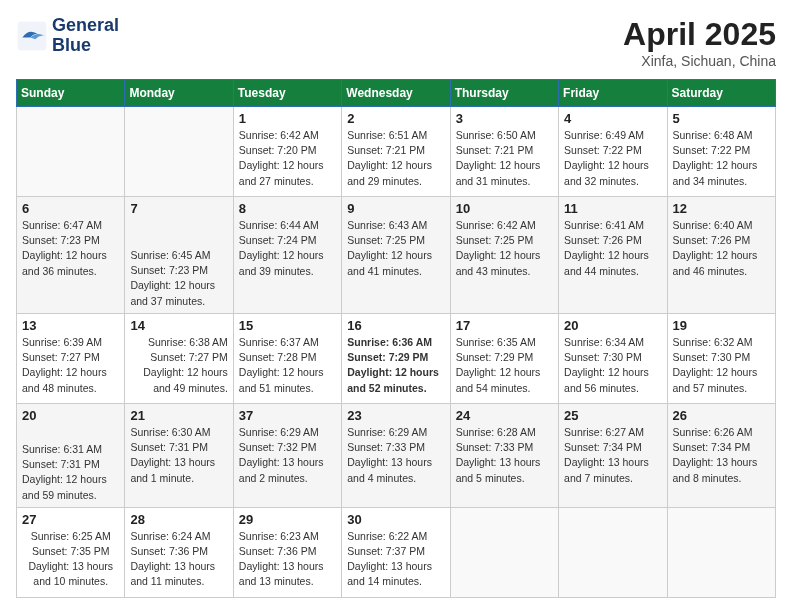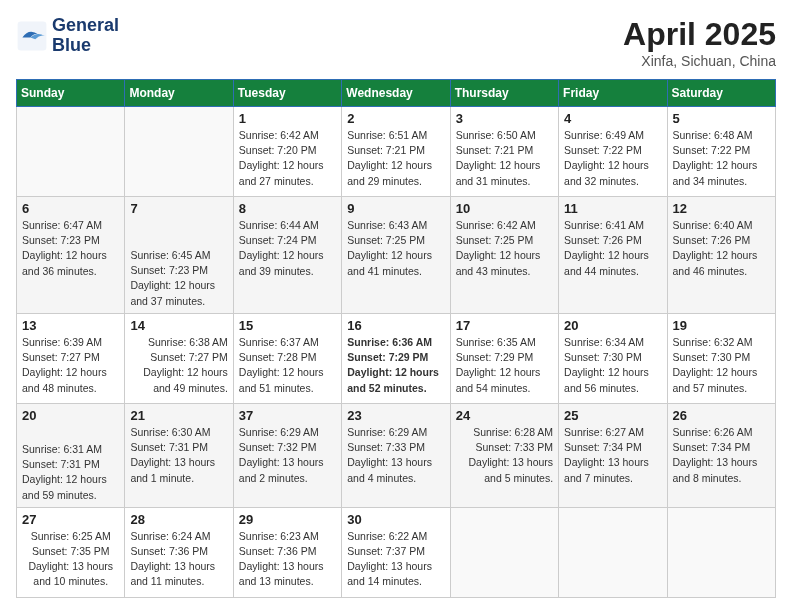--- a/index.html
+++ b/index.html
@@ -267,21 +267,21 @@
 Daylight: 13 hours and 2 minutes.</div>
         </td>
         <td>
           <div class="day-number">23</div>
           <div class="day-info" style="white-space: pre-line;">Sunrise: 6:29 AM
 Sunset: 7:33 PM
 Daylight: 13 hours and 4 minutes.</div>
         </td>
         <td>
           <div class="day-number">24</div>
-          <div class="day-info" style="white-space: pre-line; text-align: right;">Sunrise: 6:28 AM
+          <div class="day-info" style="white-space: pre-line;">Sunrise: 6:28 AM
 Sunset: 7:33 PM
 Daylight: 13 hours and 5 minutes.</div>
         </td>
         <td>
           <div class="day-number">25</div>
           <div class="day-info" style="white-space: pre-line;">Sunrise: 6:27 AM
 Sunset: 7:34 PM
 Daylight: 13 hours and 7 minutes.</div>
         </td>
         <td>

